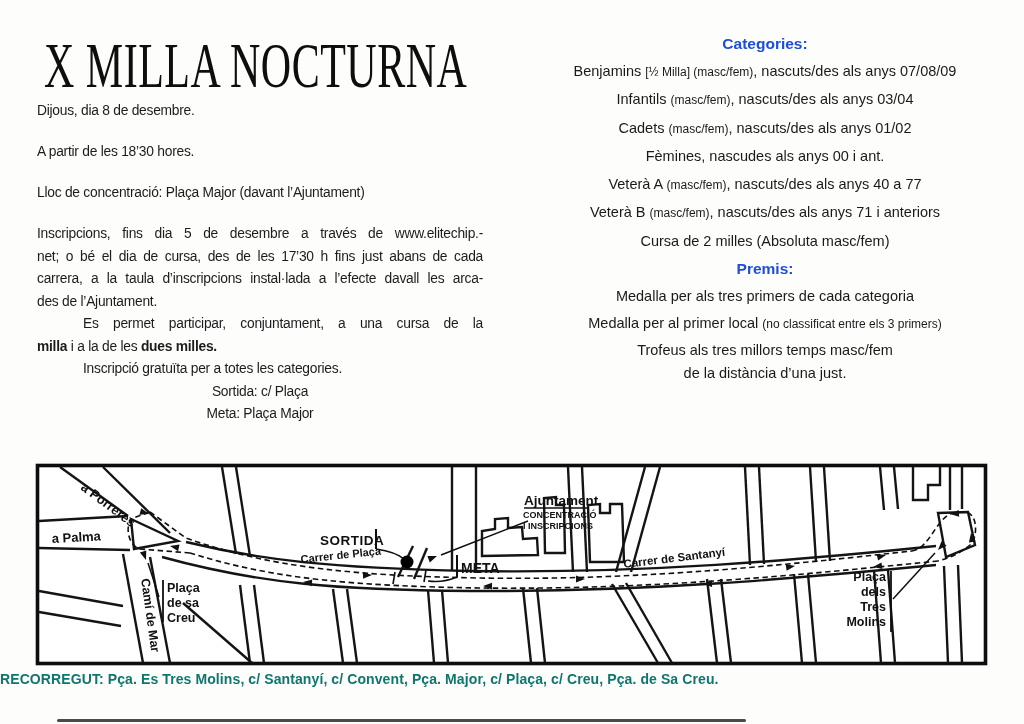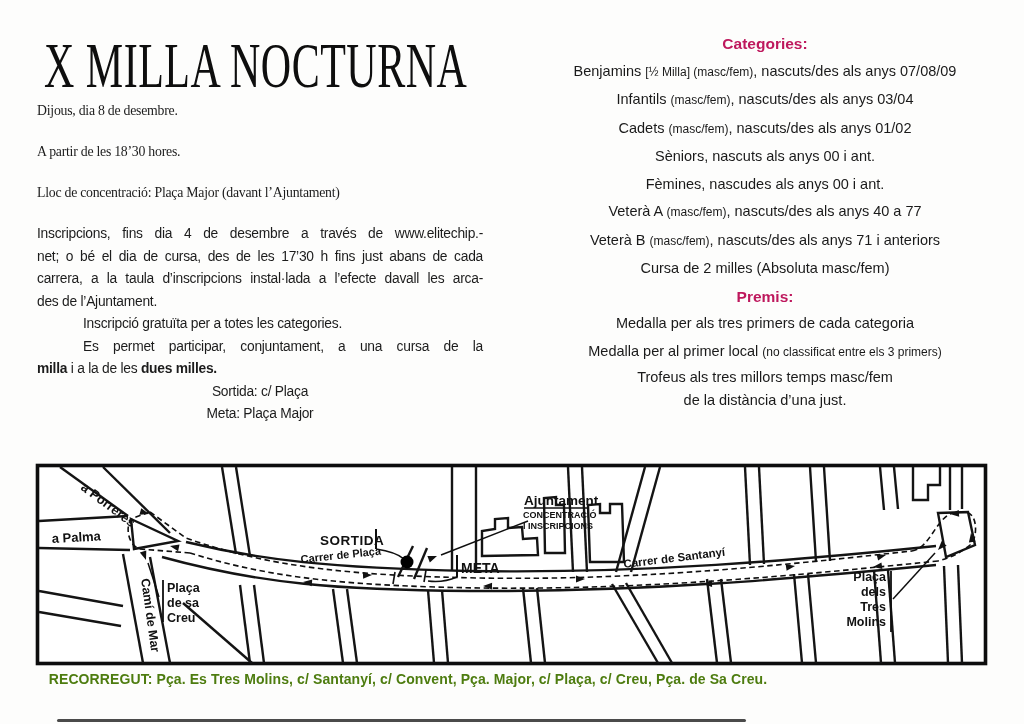--- a/index.html
+++ b/index.html
@@ -4,70 +4,69 @@
 <style>
   html,body{margin:0;padding:0;}
   body{width:1024px;height:724px;position:relative;background:#fdfdfc;overflow:hidden;
        font-family:"Liberation Sans",sans-serif;color:#1a1a1a;}
   .abs{position:absolute;}
   .page-title{left:44px;top:30px;font-family:"Liberation Serif",serif;font-weight:400;
        font-size:42px;letter-spacing:.5px;color:#0e0e0e;transform:scale(1.0,1.5);
        transform-origin:left top;white-space:nowrap;}
   .left-col{left:37px;top:100px;width:446px;font-size:13.8px;letter-spacing:-.25px;
        line-height:22.5px;color:#1c1c1c;}
-  .left-col .para{margin:0 0 18.5px 0;font-family:Liberation Serif, serif;}
+  .left-col .para{margin:0 0 18.5px 0;}
   .left-col .block{margin:0;}
   .jl{text-align:justify;text-align-last:justify;}
   .ind{text-indent:46px;}
   .b{font-weight:bold;}
   .start-meta{text-align:center;}
   .right-col{left:518px;top:30px;width:494px;text-align:center;font-size:14.5px;
        line-height:27.5px;color:#1a1a1a;}
-  .right-col h2{font-size:15.5px;font-weight:bold;margin:0;line-height:27.5px;color:#be185d;}
+  .right-col h2{font-size:15.5px;font-weight:bold;margin:0;line-height:27.5px;color:#1d4ed8;}
   .sm{font-size:12px;}
   .premis-head{margin-top:24px;}
   .tight{line-height:23px;}
   .map-wrap{left:35px;top:463px;width:955px;height:205px;}
-  .recorregut{left:0;top:671px;width:816px;text-align:center;font-size:14px;
-       font-weight:bold;letter-spacing:.1px;color:#4d7c0f;}
+  .recorregut{left:0;top:671px;width:816px;text-align:left;font-size:14px;
+       font-weight:bold;letter-spacing:.1px;color:#0f766e;}
   .bottom-line{left:57px;top:719px;width:689px;height:3px;background:#4a4a4a;border-radius:2px;}
   svg text{font-family:"Liberation Sans",sans-serif;font-weight:bold;fill:#111;}
 </style>
 </head>
 <body>
 
 <div class="abs page-title">X MILLA NOCTURNA</div>
 
 <div class="abs left-col">
   <div class="para">Dijous, dia 8 de desembre.</div>
   <div class="para">A partir de les 18’30 hores.</div>
   <div class="para">Lloc de concentració: Plaça Major (davant l’Ajuntament)</div>
   <div class="block">
-    <div class="jl">Inscripcions, fins dia 4 de desembre a través de www.elitechip.-</div>
+    <div class="jl">Inscripcions, fins dia 5 de desembre a través de www.elitechip.-</div>
     <div class="jl">net; o bé el dia de cursa, des de les 17’30 h fins just abans de cada</div>
     <div class="jl">carrera, a la taula d’inscripcions instal·lada a l’efecte davall les arca-</div>
     <div>des de l’Ajuntament.</div>
   </div>
-  <div class="block ind">Inscripció gratuïta per a totes les categories.</div>
   <div class="block">
     <div class="jl ind">Es permet participar, conjuntament, a una cursa de la</div>
     <div><span class="b">milla</span><span> i a la de les </span><span class="b">dues milles.</span></div>
   </div>
+  <div class="block ind">Inscripció gratuïta per a totes les categories.</div>
   <div class="start-meta">
     <div>Sortida: c/ Plaça</div>
     <div>Meta: Plaça Major</div>
   </div>
 </div>
 
 <div class="abs right-col">
   <h2>Categories:</h2>
   <div><span>Benjamins </span><span class="sm">[½ Milla] (masc/fem)</span><span>, nascuts/des als anys 07/08/09</span></div>
   <div><span>Infantils </span><span class="sm">(masc/fem)</span><span>, nascuts/des als anys 03/04</span></div>
   <div><span>Cadets </span><span class="sm">(masc/fem)</span><span>, nascuts/des als anys 01/02</span></div>
-  <div><span>Sèniors, nascuts als anys 00 i ant.</span></div>
   <div><span>Fèmines, nascudes als anys 00 i ant.</span></div>
   <div><span>Veterà A </span><span class="sm">(masc/fem)</span><span>, nascuts/des als anys 40 a 77</span></div>
   <div><span>Veterà B </span><span class="sm">(masc/fem)</span><span>, nascuts/des als anys 71 i anteriors</span></div>
   <div><span>Cursa de 2 milles (Absoluta masc/fem)</span></div>
   <h2 class="premis-head">Premis:</h2>
   <div><span>Medalla per als tres primers de cada categoria</span></div>
   <div><span>Medalla per al primer local </span><span class="sm">(no classificat entre els 3 primers)</span></div>
   <div class="tight"><span>Trofeus als tres millors temps masc/fem</span></div>
   <div class="tight"><span>de la distància d’una just.</span></div>
 </div>

